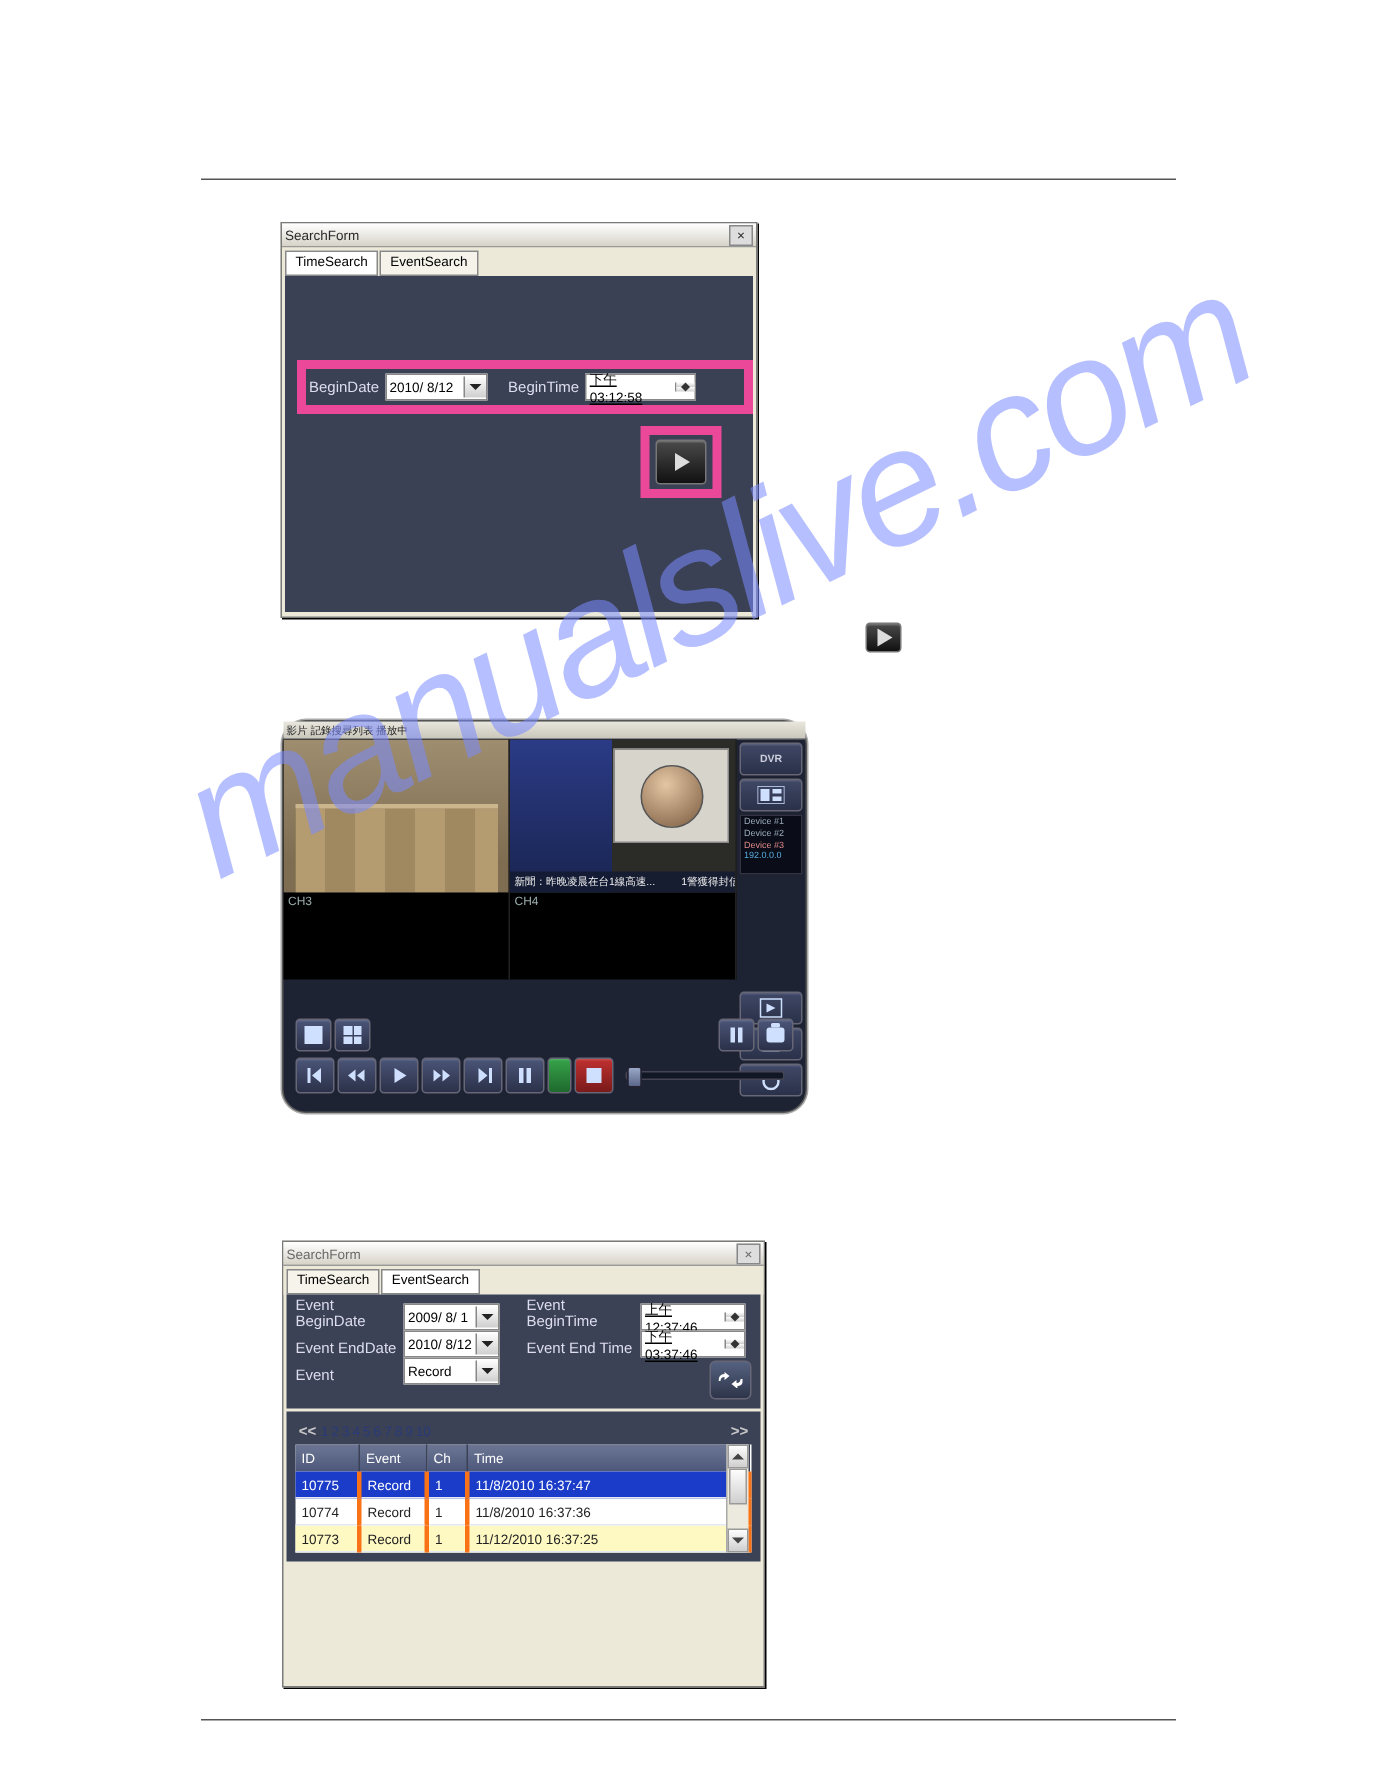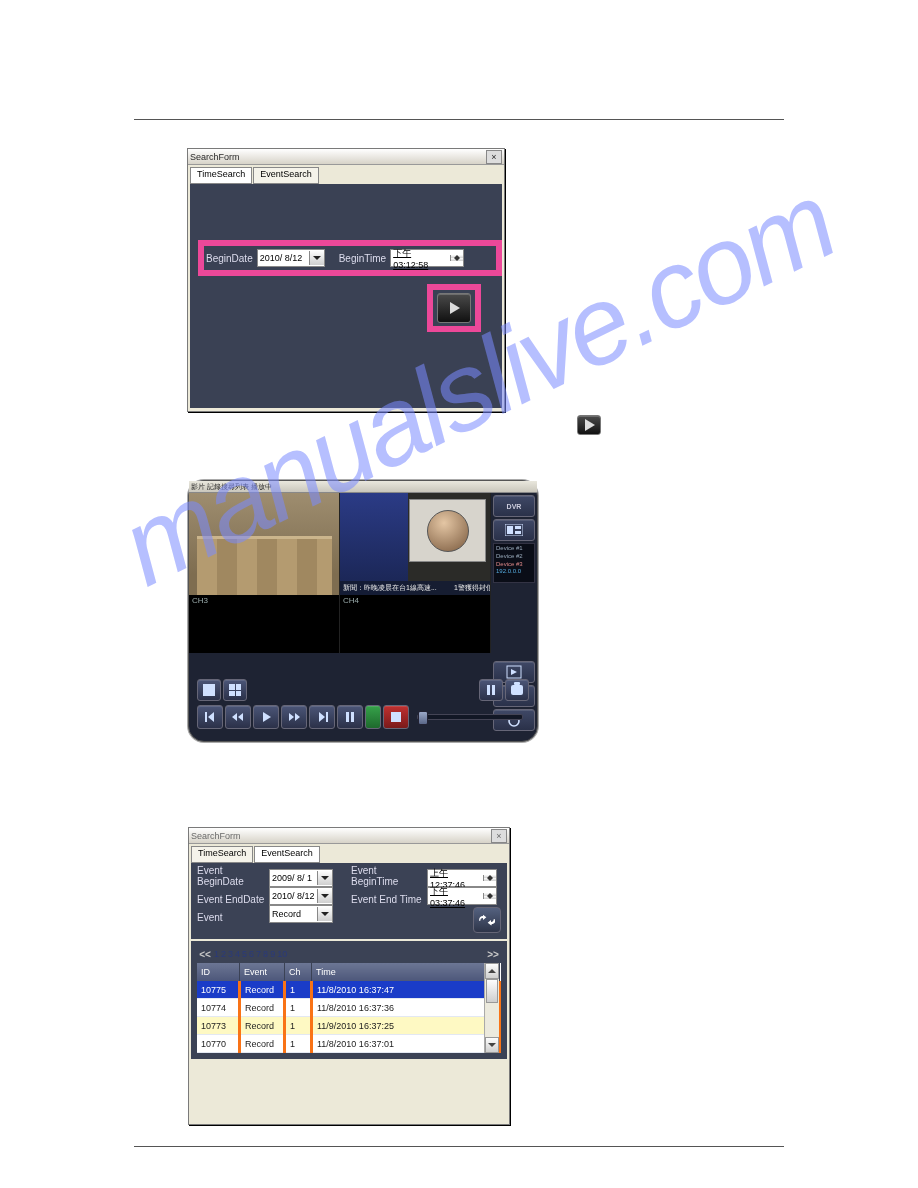--- a/index.html
+++ b/index.html
@@ -639,27 +639,21 @@
             <tr>
               <td>10774</td>
                 <td>Record</td>
                 <td>1</td>
                 <td>11/8/2010 16:37:36</td>
             </tr>
             <tr class="alt">
               <td>10773</td>
                 <td>Record</td>
                 <td>1</td>
-                <td>11/9/2010 16:37:25</td>
-            </tr>
-            <tr>
-              <td>10770</td>
-                <td>Record</td>
-                <td>1</td>
-                <td>11/8/2010 16:37:01</td>
+                <td>11/12/2010 16:37:25</td>
             </tr>
           </tbody>
         </table>
         <div class="sbv">
           <div class="sbarrow up"></div>
           <div class="track">
               <div class="thumb"></div>
             </div>
           <div class="sbarrow dn"></div>
         </div>

